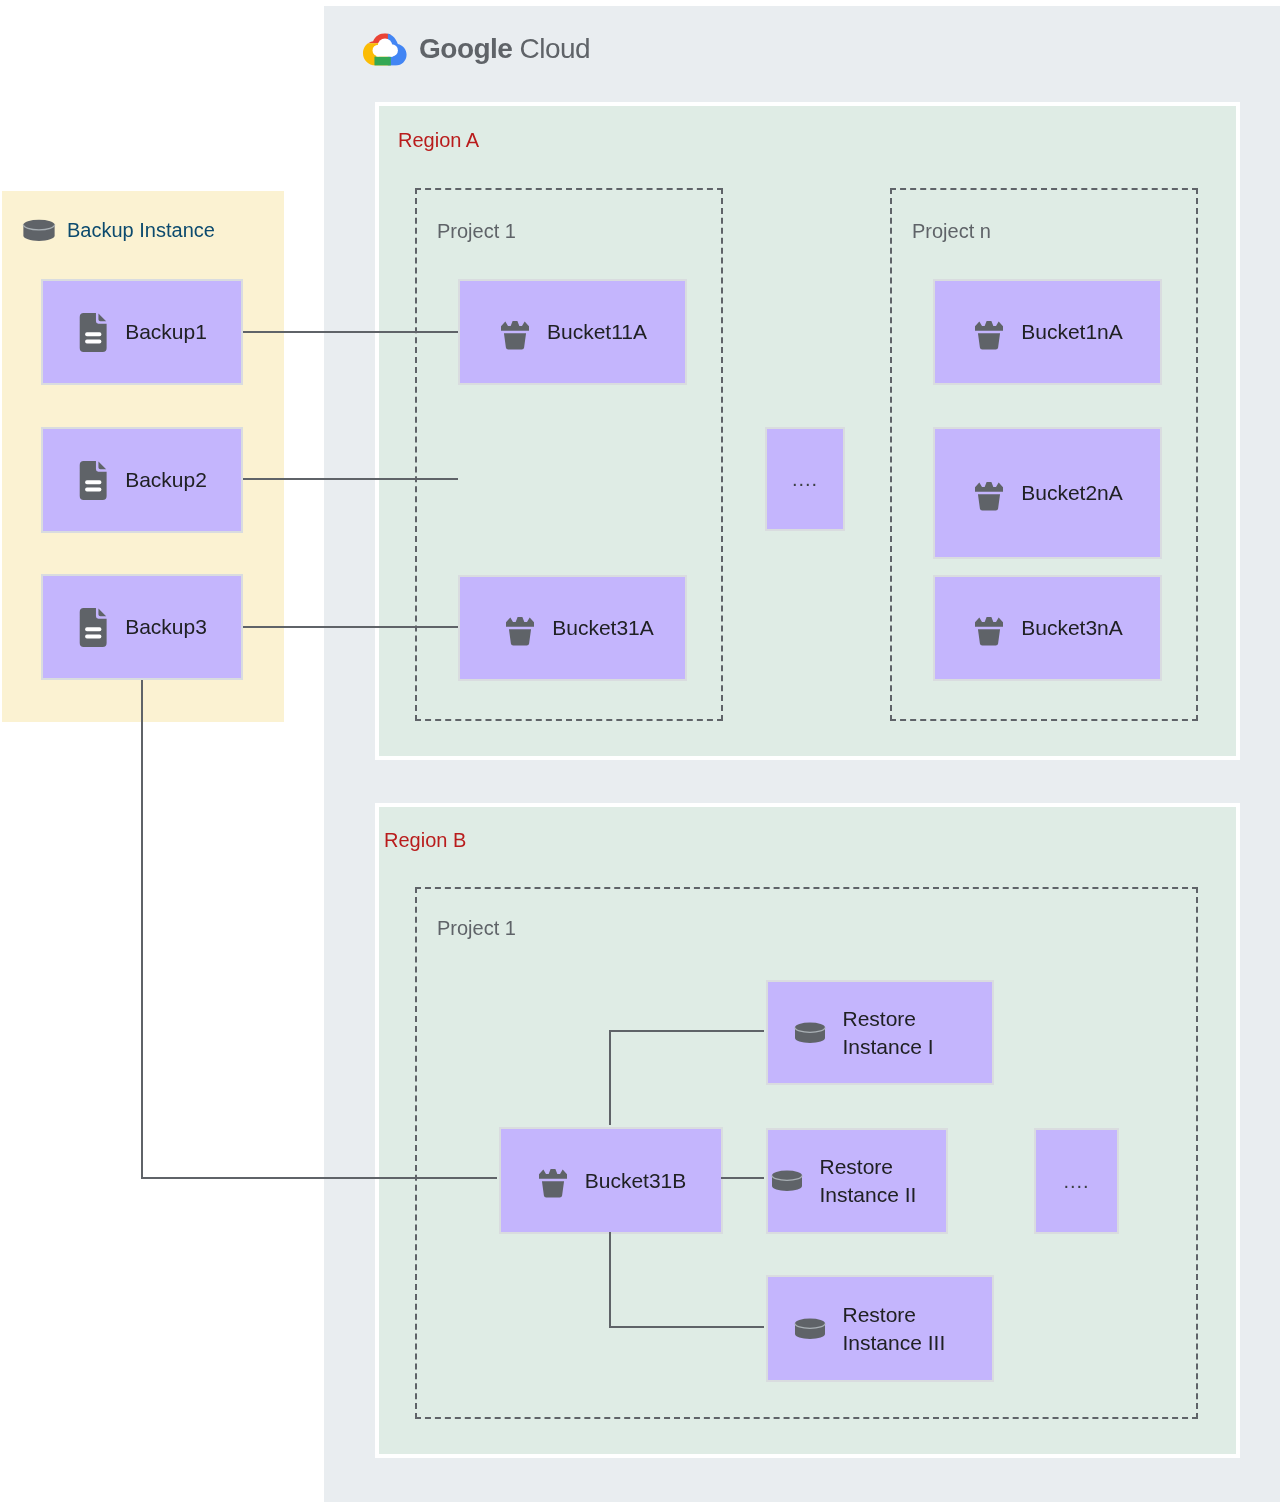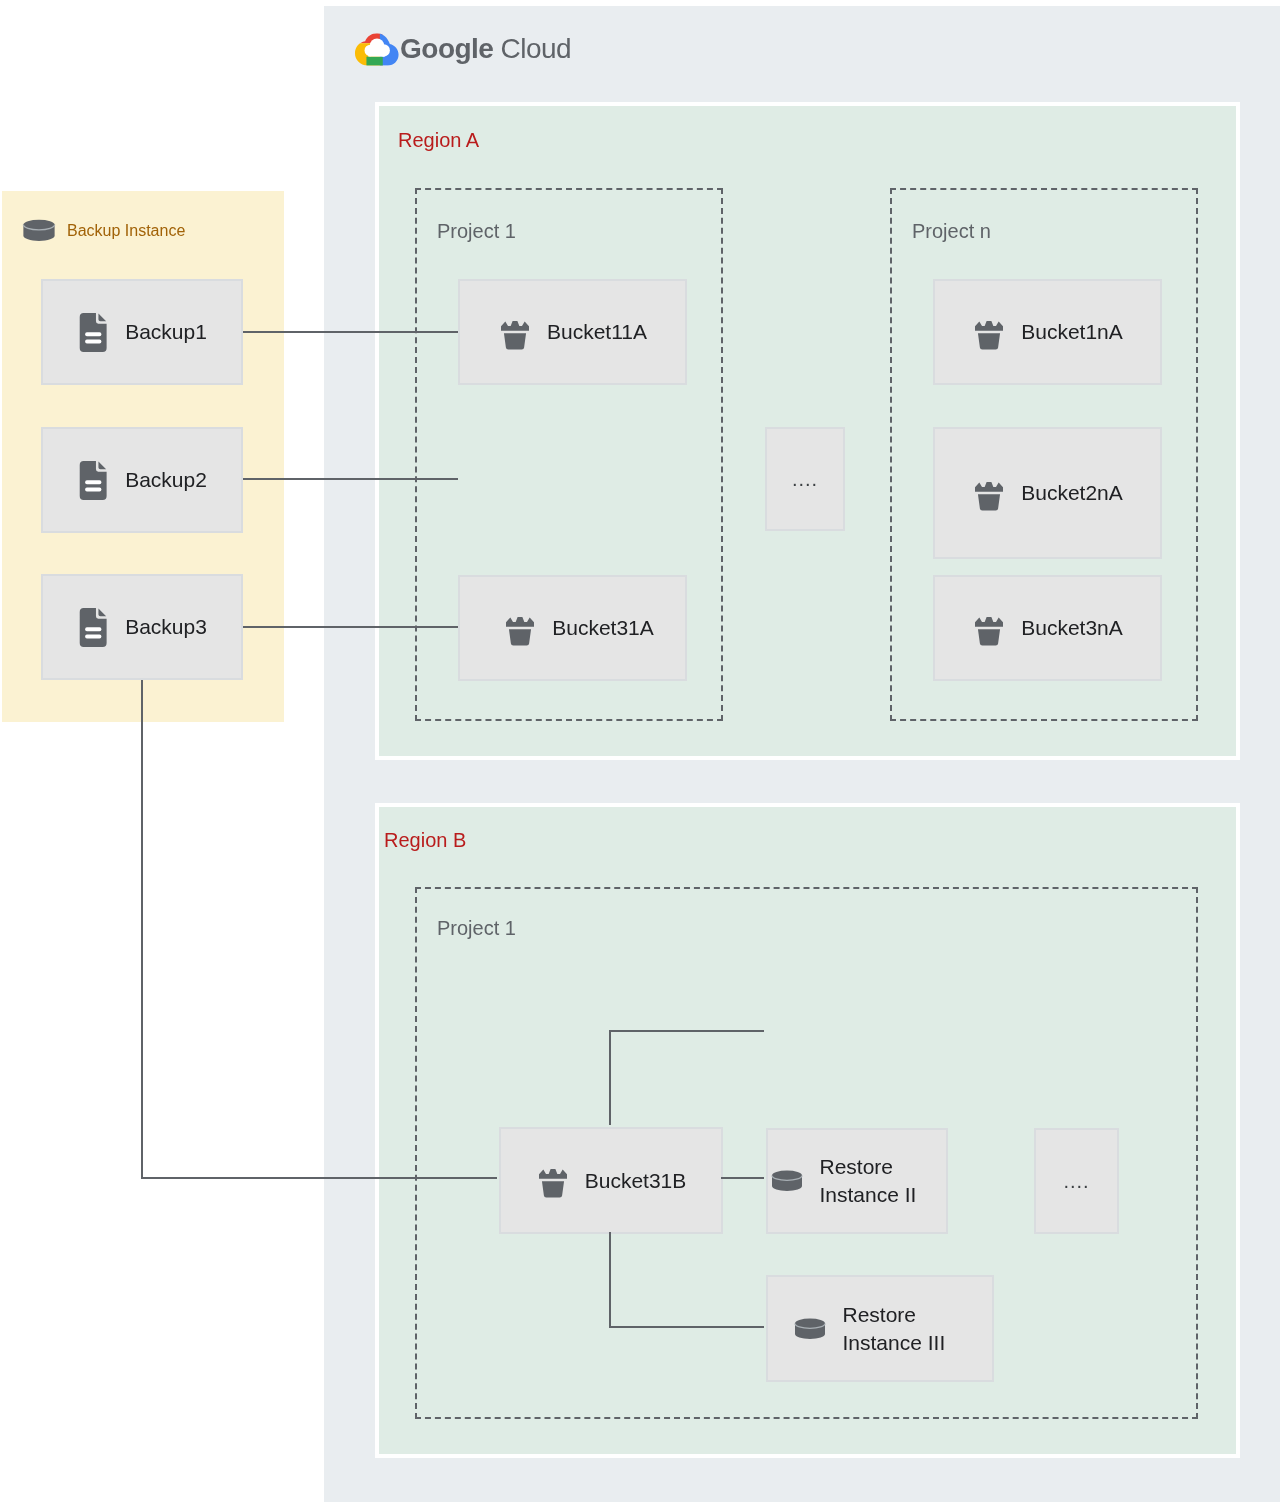--- a/index.html
+++ b/index.html
@@ -2,44 +2,44 @@
 <html><head>
 <meta charset="utf-8">
 <style>
   html,body{margin:0;padding:0;background:#ffffff;}
   .canvas{
     position:relative;width:1280px;height:1502px;background:#ffffff;overflow:hidden;
     font-family:"Liberation Sans","DejaVu Sans",sans-serif;
   }
   
   .gcp{position:absolute;left:324px;top:6px;width:956px;height:1496px;background:#e9edf0;}
-  .logo{position:absolute;left:30px;top:24px;display:flex;align-items:center;}
+  .logo{position:absolute;left:38px;top:24px;display:flex;align-items:center;gap:11px;}
   .logo-text{font-size:28px;color:#5f6368;letter-spacing:-0.5px;}
   .logo-text .brand{font-weight:700;}
   .logo-text .product{font-weight:400;margin-left:7px;}
   
   .region{position:absolute;background:#dfece5;box-shadow:0 0 0 4px #ffffff;}
   .region-a{left:55px;top:100px;width:857px;height:650px;}
   .region-b{left:55px;top:801px;width:857px;height:647px;}
   .region-label{position:absolute;font-size:20px;color:#b91c1c;}
   
   .project{position:absolute;border:2px dashed #5f6368;box-sizing:border-box;}
   .project-label{position:absolute;font-size:20px;color:#5f6368;}
   
   .node{
-    position:absolute;background:#e5e5e5;border:2px solid #d9dcdf;box-sizing:border-box;
+    position:absolute;background:#c4b5fd;border:2px solid #d9dcdf;box-sizing:border-box;
     display:flex;align-items:center;justify-content:center;gap:15px;
   }
   .node-label{font-size:21px;color:#202124;}
   .restore-label{font-size:21px;color:#202124;width:126px;line-height:28px;}
   .dots{font-size:20px;font-weight:500;color:#3c4043;letter-spacing:1px;}
   
   .backup-panel{position:absolute;left:2px;top:191px;width:282px;height:531px;background:#fbf2d2;}
   .panel-header{position:absolute;left:18px;top:27px;display:flex;align-items:center;gap:9px;}
-  .panel-title{font-size:16px;color:#a16207;}
+  .panel-title{font-size:20px;color:#0c4a6e;}
   
   .conn{position:absolute;background:#5f6368;}
   .icon{flex:0 0 auto;display:block;}
 </style>
 </head>
 <body>
 
 <svg width="0" height="0" style="position:absolute">
   <defs>
     <g id="doc-icon-g">
@@ -136,20 +136,26 @@
         </div>
       </div>
     </div>
 
     <div class="region region-b">
       <div class="region-label" style="left:5px;top:22px;">Region B</div>
 
       <div class="project" style="left:36px;top:80px;width:783px;height:532px;">
         <div class="project-label" style="left:20px;top:28px;">Project 1</div>
 
+        <div class="node" style="left:349px;top:91px;width:228px;height:105px;">
+          <svg class="icon" width="36" height="24" viewBox="0 0 36 24">
+              <use href="#db-icon-g"></use>
+            </svg>
+          <span class="restore-label">Restore Instance I</span>
+        </div>
 
         <div class="node" style="left:82px;top:238px;width:224px;height:107px;">
           <svg class="icon" width="34" height="35" viewBox="0 0 24 25">
               <use href="#bucket-icon-g"></use>
             </svg>
           <span class="node-label">Bucket31B</span>
         </div>
 
         <div class="node" style="left:349px;top:239px;width:182px;height:106px;">
           <svg class="icon" width="36" height="24" viewBox="0 0 36 24">

